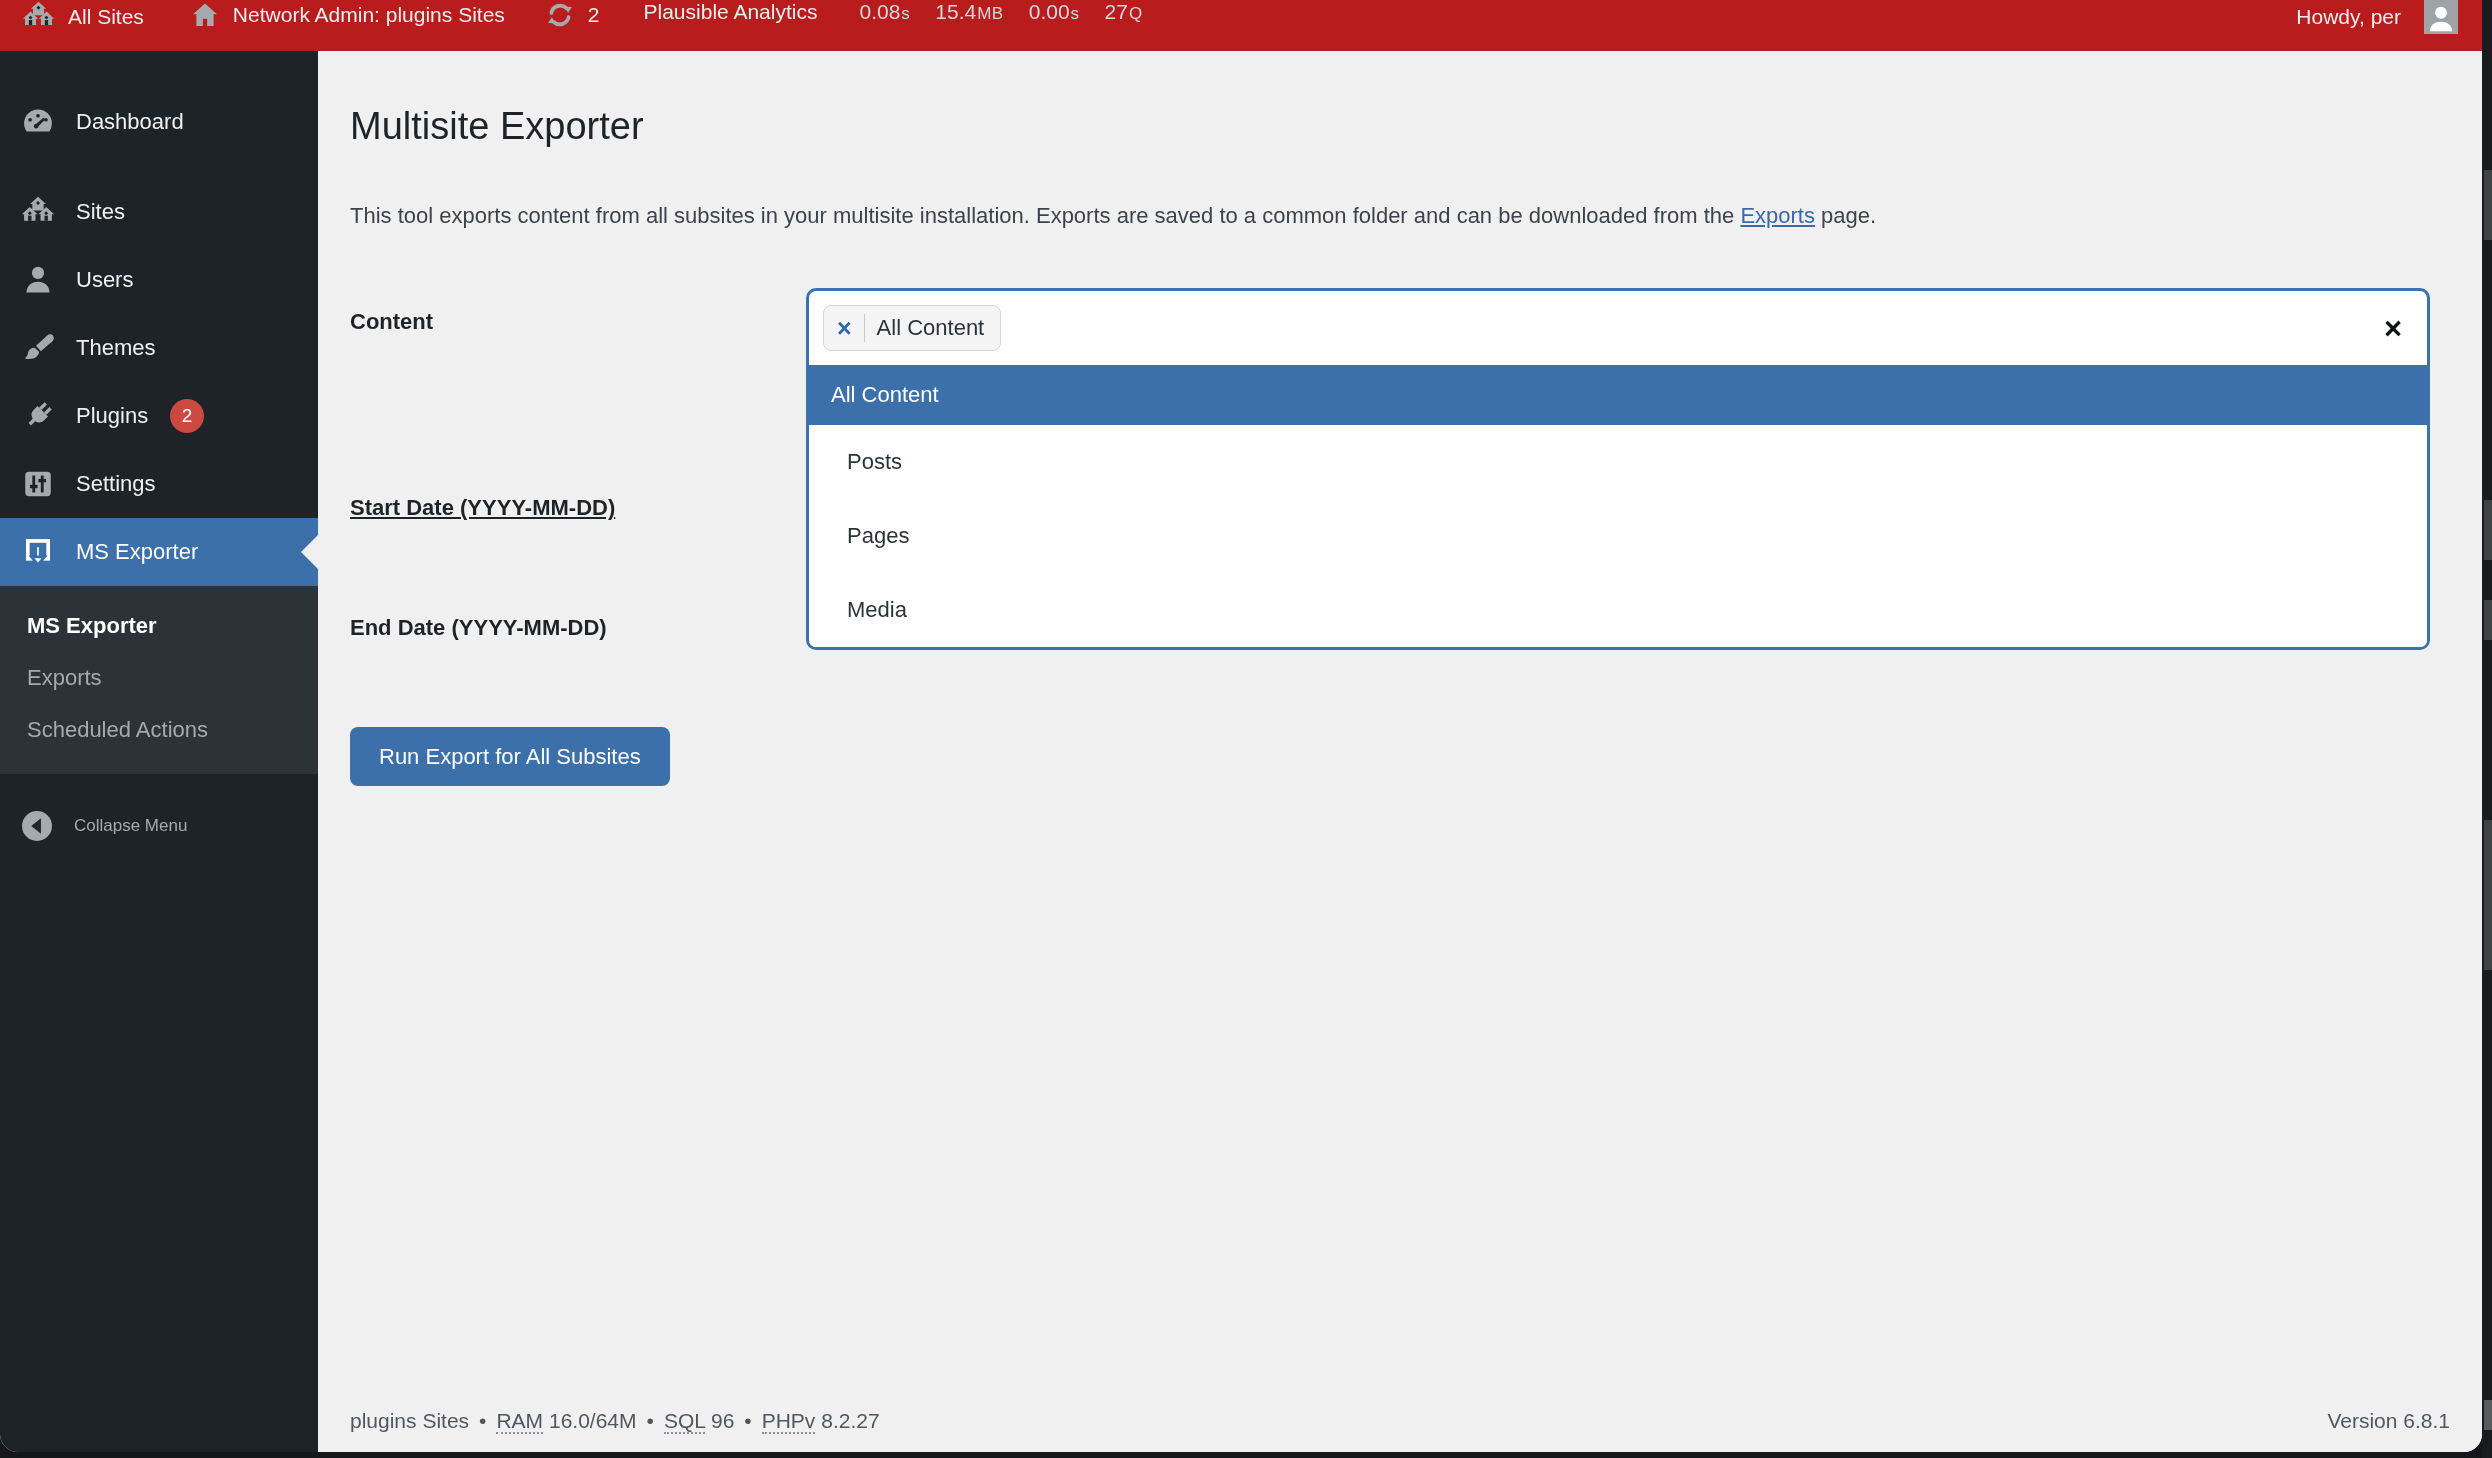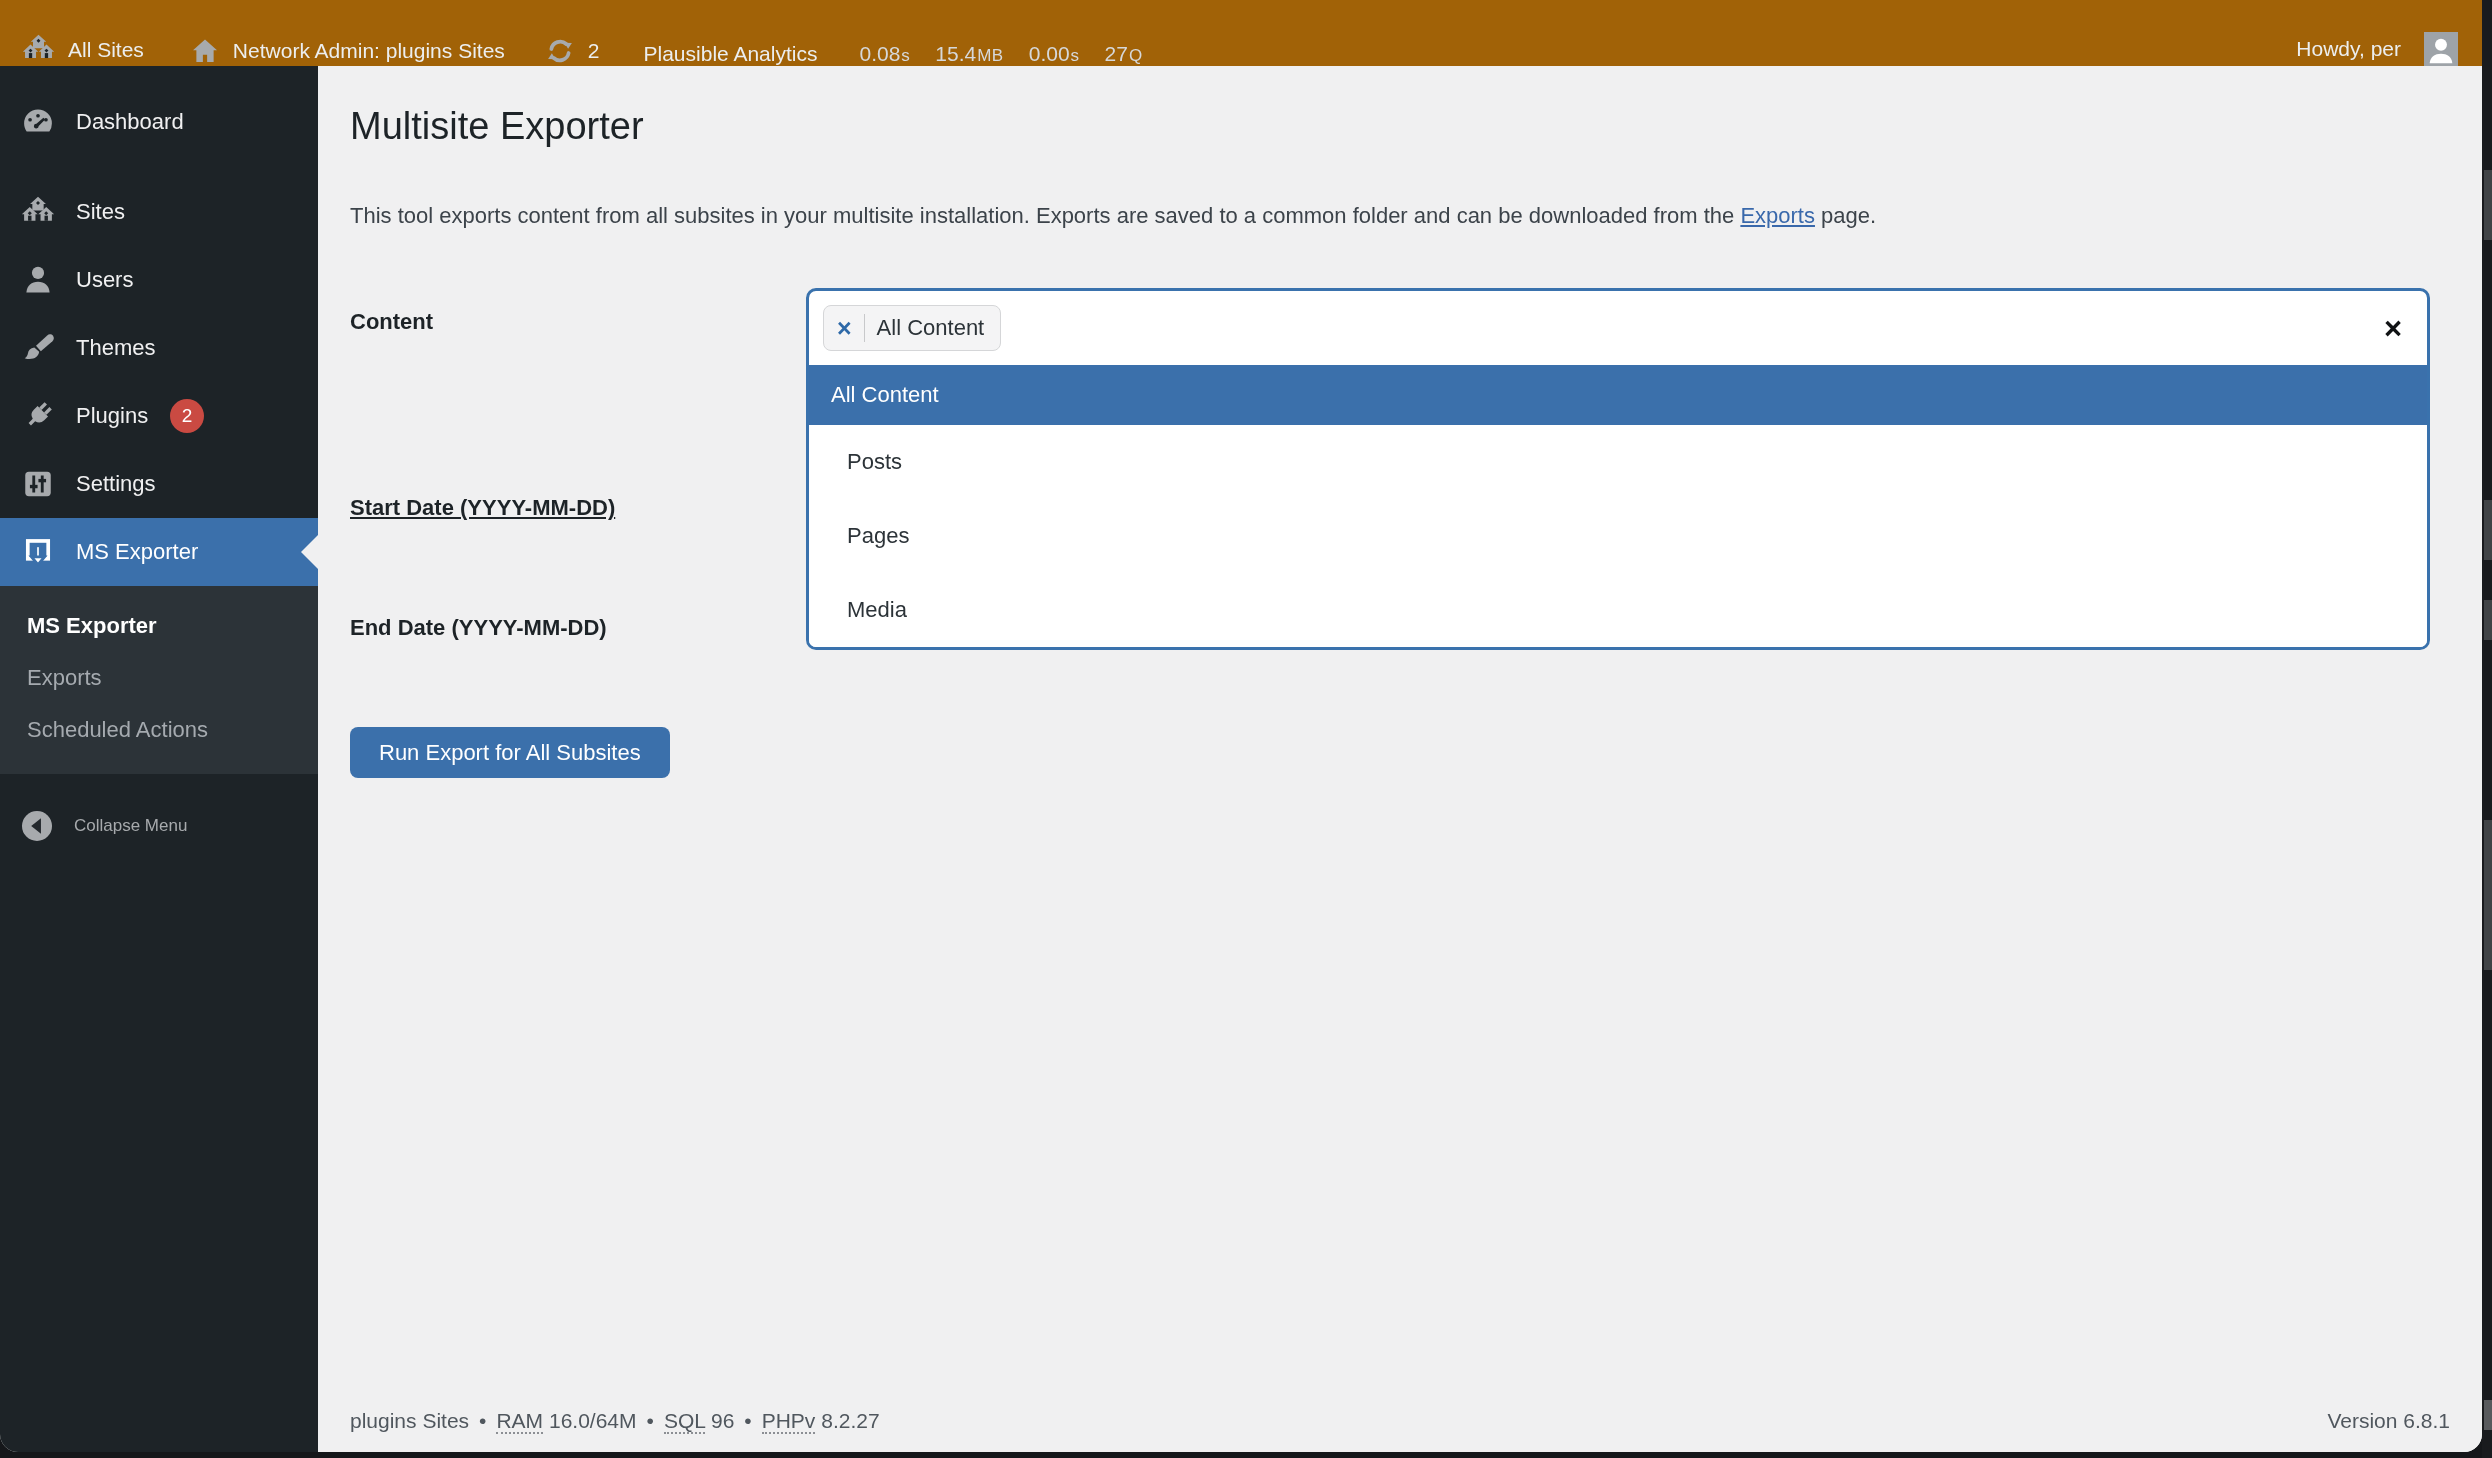--- a/index.html
+++ b/index.html
@@ -14,22 +14,22 @@
     position:absolute; left:0; top:0; width:2482px; height:1452px;
     border-radius:0 0 18px 18px; overflow:hidden; background:#f0f0f1;
   }
   
   .edge-strip { position:absolute; right:0; top:0; width:10px; height:1458px; background:#191b1e; }
   .edge-strip .frag { position:absolute; left:2px; width:8px; background:rgba(205,209,213,0.22); }
   .frag.f1{top:170px;height:70px} .frag.f2{top:500px;height:60px} .frag.f3{top:600px;height:40px} .frag.f4{top:820px;height:150px} .frag.f5{top:1400px;height:30px;background:rgba(205,209,213,0.35)}
 
   
   .adminbar {
-    position:absolute; left:0; top:0; width:2482px; height:66px;
-    background:#a16207; display:flex; align-items:flex-end;
+    position:absolute; left:0; top:0; width:2482px; height:51px;
+    background:#b91c1c; display:flex; align-items:flex-start;
     color:#eceeef; font-size:21px; z-index:50;
   }
   .ab-item { display:flex; align-items:center; gap:13px; cursor:pointer; white-space:nowrap; }
   .ab-sites   { margin-left:22px; }
   .ab-network { margin-left:46px; }
   .ab-updates { margin-left:40px; }
   .ab-plausible { margin-left:44px; }
   .ab-stats { margin-left:42px; display:flex; gap:25px; color:#d6d8da; }
   .ab-stat { display:flex; align-items:baseline; gap:1px; }
   .ab-stat .unit { font-size:17px; letter-spacing:.5px; }
@@ -93,21 +93,21 @@
   .chip-x { color:#2e69a8; font-weight:700; font-size:25px; line-height:1; cursor:pointer; }
   .chip-div { width:1px; height:28px; background:#c8c9cb; }
   .clear-x {
     position:absolute; right:25px; top:50%; transform:translateY(-50%);
     font-size:31px; font-weight:700; color:#101214; line-height:1; cursor:pointer;
   }
   .option { padding:24px 38px; font-size:22px; color:#2c3338; background:#fff; cursor:pointer; }
   .option.highlighted { background:#3b70ab; color:#fff; padding:17px 22px; }
 
   .run-button {
-    position:absolute; left:32px; top:676px; height:51px; padding:0 29px;
+    position:absolute; left:32px; top:676px; height:59px; padding:0 29px;
     background:#3b70ab; color:#fff; border:none; border-radius:8px;
     font-size:22px; font-family:"Liberation Sans", sans-serif; cursor:pointer;
   }
 
   .footer { position:absolute; top:1358px; left:32px; right:32px; font-size:21px; color:#50575e; display:flex; justify-content:space-between; }
   .footer .abbr { border-bottom:2px dotted #8c8f94; cursor:help; }
   .footer .sep { margin:0 10px; }
 
   svg { display:block; }
 </style>

